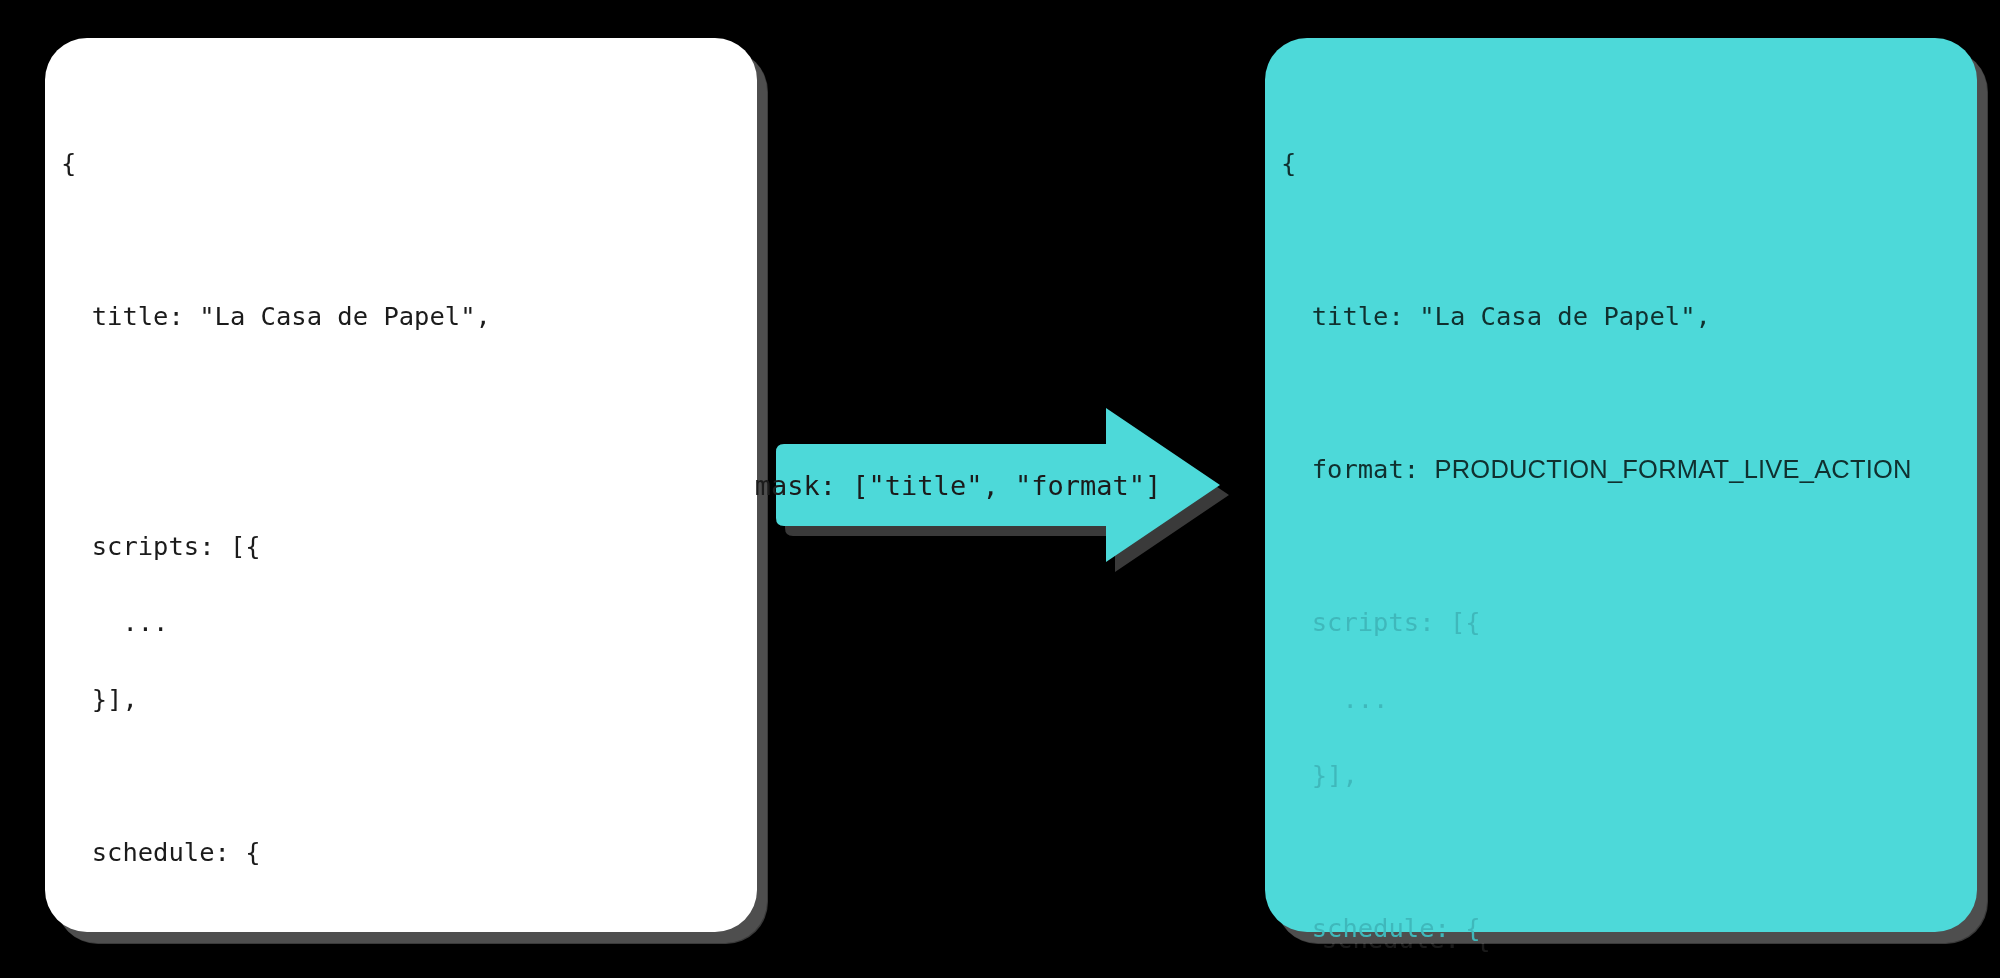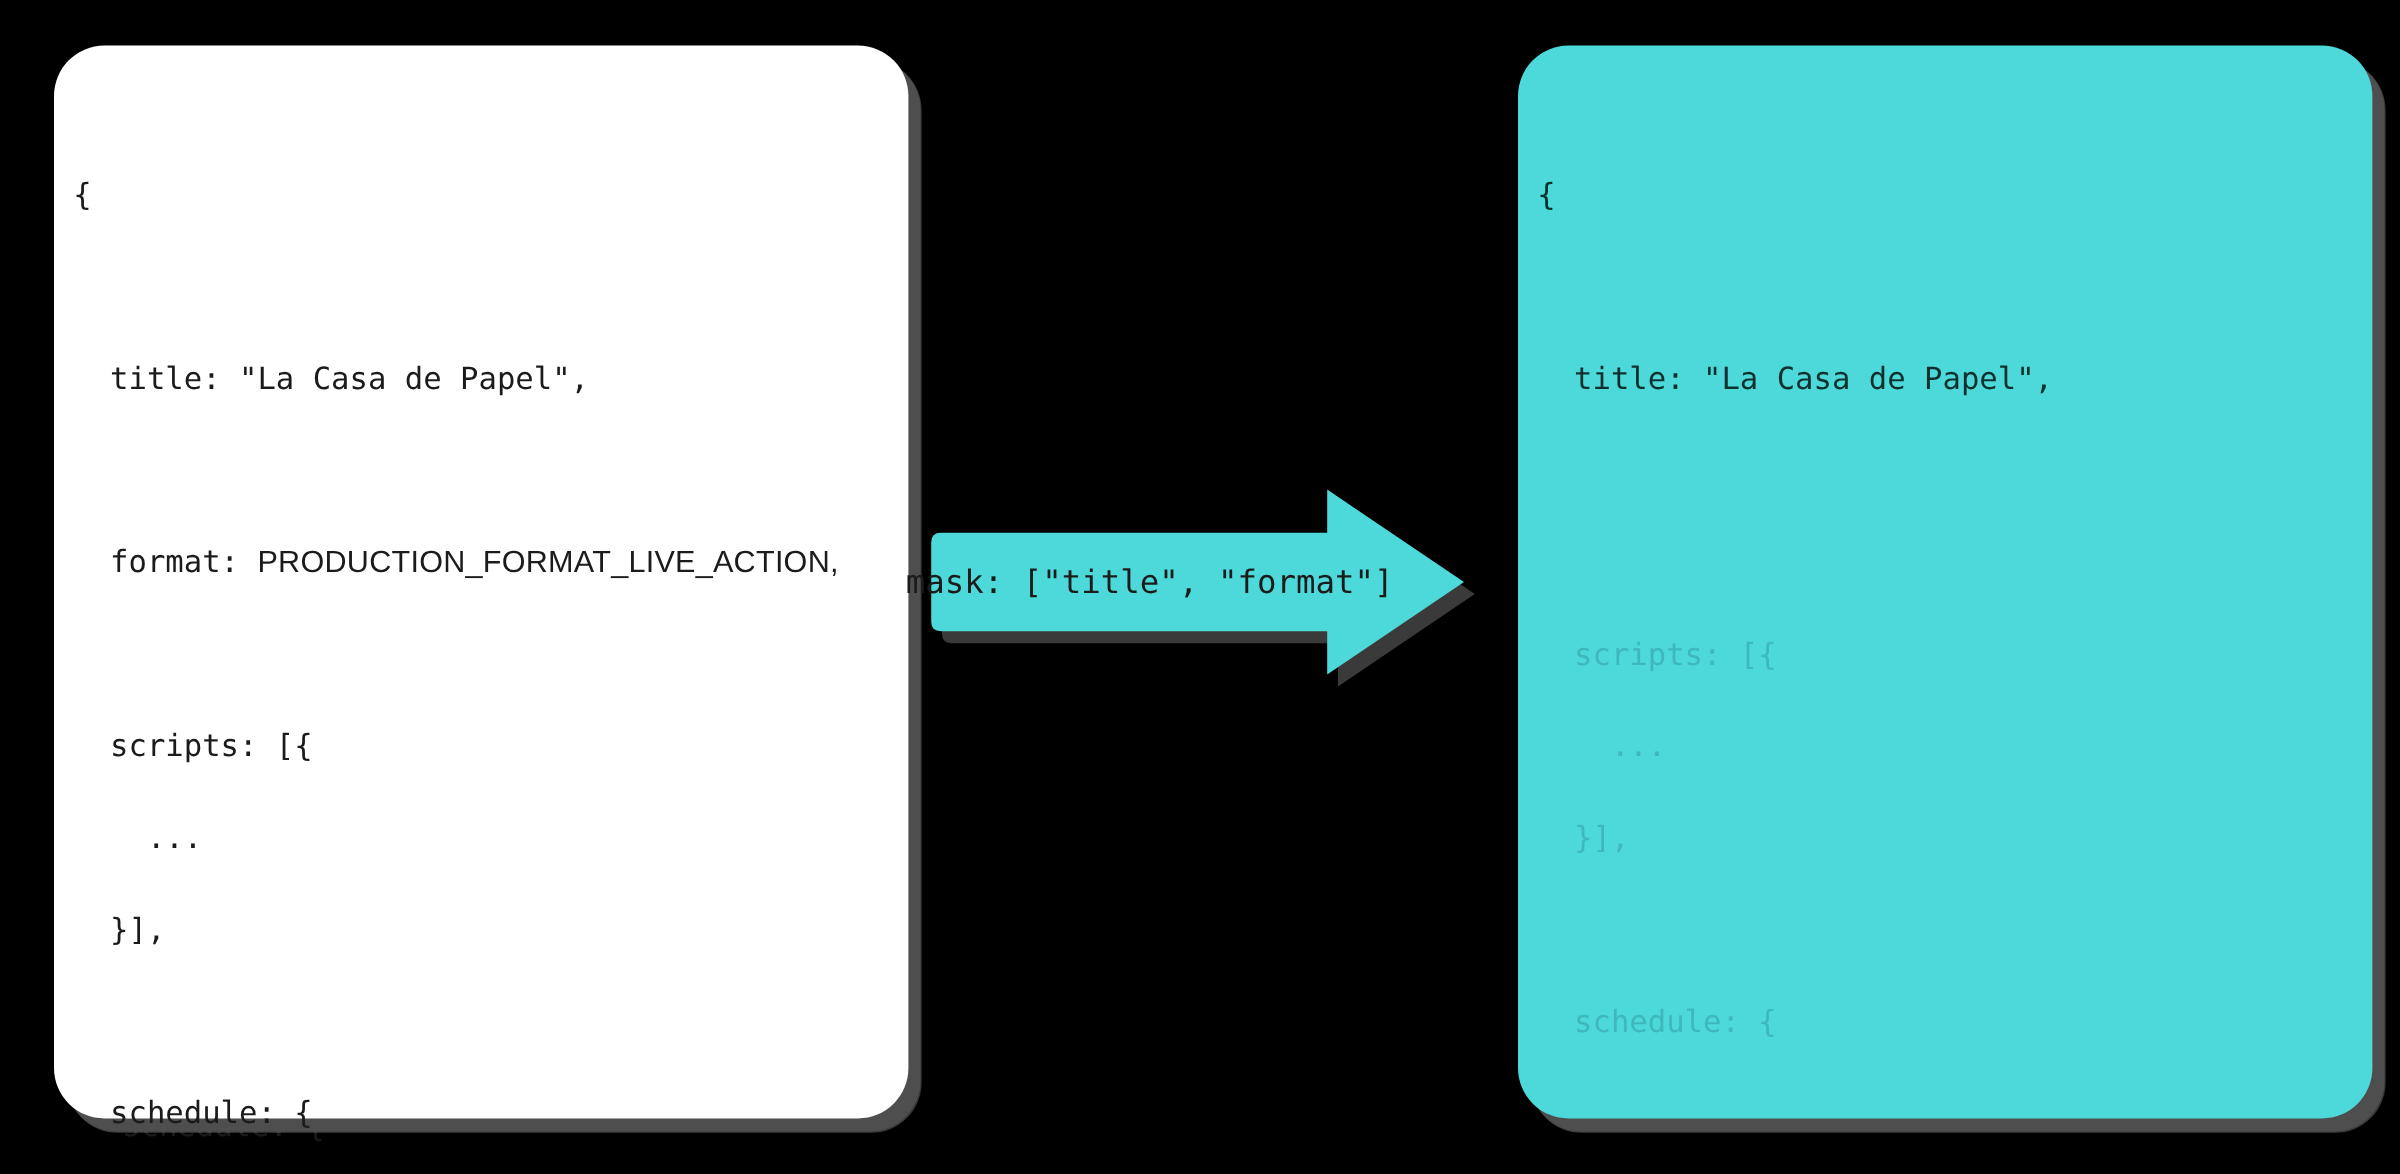--- a/index.html
+++ b/index.html
@@ -140,21 +140,20 @@
 
 <div id="stage">
 
   <div class="card-shadow" id="card-source-shadow"></div>
   <div class="card" id="card-source">
     <div class="code">
       <span class="ln">{</span>
       <span class="ln gap"> </span>
       <span class="ln">  title: "La Casa de Papel",</span>
       <span class="ln gap"> </span>
-      <span class="ln"><span>  format: </span><span class="enumval">PRODUCTION_FORMAT_LIVE_ACTION,</span></span>
       <span class="ln gap"> </span>
       <span class="ln">  scripts: [{</span>
       <span class="ln">    ...</span>
       <span class="ln">  }],</span>
       <span class="ln gap"> </span>
       <span class="ln">  schedule: {</span>
       
       
       
       
@@ -187,20 +186,21 @@
     <div id="arrow-label">mask: ["title", "format"]</div>
   </div>
 
   <div class="card-shadow" id="card-result-shadow"></div>
   <div class="card" id="card-result">
     <div class="code">
       <span class="ln keep">{</span>
       <span class="ln gap"> </span>
       <span class="ln keep">  title: "La Casa de Papel",</span>
       <span class="ln gap"> </span>
+      <span class="ln keep"><span>  format: </span><span class="enumval">PRODUCTION_FORMAT_LIVE_ACTION</span></span>
       <span class="ln gap"> </span>
       <span class="ln dim">  scripts: [{</span>
       <span class="ln dim">    ...</span>
       <span class="ln dim">  }],</span>
       <span class="ln gap"> </span>
       <span class="ln dim">  schedule: {</span>
       
       
       
       

